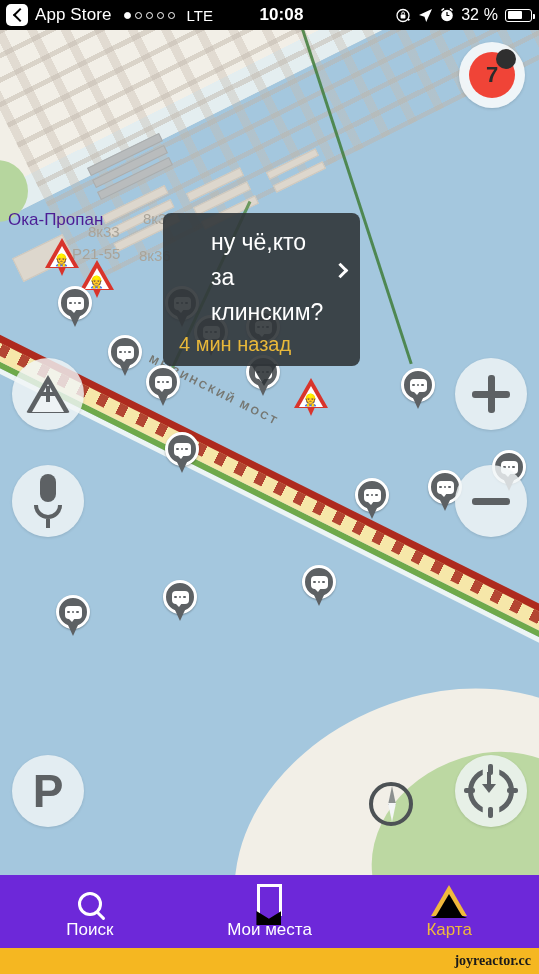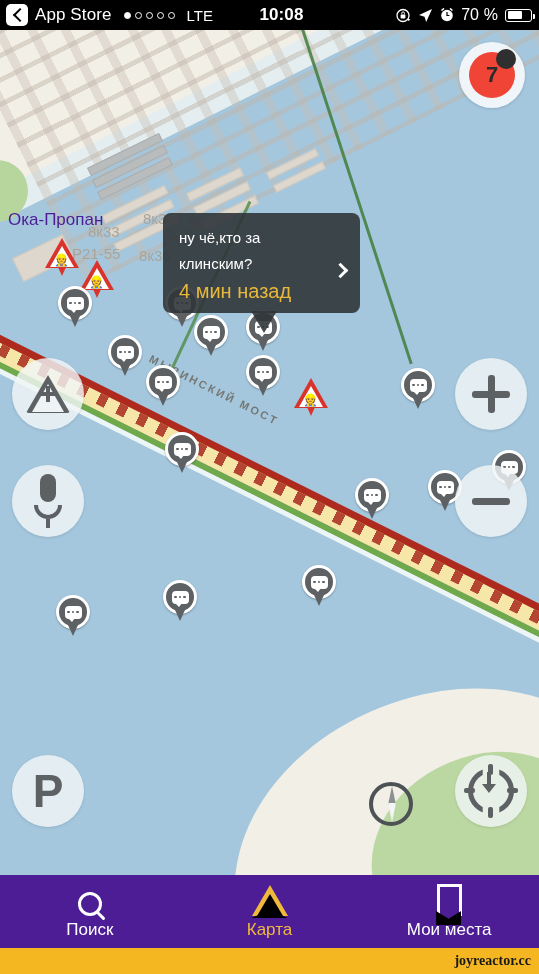--- a/index.html
+++ b/index.html
@@ -176,21 +176,21 @@
   .callout{
     position:absolute; left:163px; top:183px; width:197px;
     background:rgba(48,53,56,.9); border-radius:8px;
     padding:12px 14px 10px 16px; color:#fff;
   }
   .callout::after{
     content:""; position:absolute; left:88px; bottom:-20px;
     border-left:13px solid transparent; border-right:13px solid transparent;
     border-top:22px solid rgba(48,53,56,.9);
   }
-  .callout-text{ font-size:15px; line-height:26px; padding-right:26px; }
+  .callout-text{ font-size:23px; line-height:35px; padding-right:26px;margin-left:32px; }
   .callout-time{ font-size:20px; color:#e8b83a; margin-top:3px; }
   .callout-chevron{
     position:absolute; right:14px; top:52px;
     width:11px;height:11px; border-top:3.2px solid #fff; border-right:3.2px solid #fff;
     transform:rotate(45deg);
   }
 
   
   .fab{
     position:absolute; border-radius:50%;
@@ -259,21 +259,21 @@
   }
   .locate-arrow::after{
     content:""; position:absolute; left:-5px; top:12px; width:0;height:0;
     border-left:7px solid transparent;border-right:7px solid transparent;
     border-top:9px solid #5d6164;
   }
 
   
   .tabbar{
     position:absolute; left:0; bottom:26px; width:539px; height:73px;
-    background:#4c1d95; display:flex; align-items:center;
+    background:#6d28d9; display:flex; align-items:center;
   }
   .tab{
     flex:1; display:flex; flex-direction:column; align-items:center; justify-content:center;
     gap:4px; color:#fff; height:100%;
   }
   .tab-label{ font-size:17px; }
   .tab.active .tab-label{ color:#f0b93c; }
   .tab-icon{ height:33px; display:flex; align-items:flex-end; justify-content:center; }
   .ic-search{ width:24px;height:24px;border:3.4px solid #fff;border-radius:50%; position:relative; }
   .ic-search::after{
@@ -333,21 +333,21 @@
       <path d="M12 10.5 l2.5 1.2 -2.5 1.2 z" fill="#fff"></path>
     </svg>
     <svg width="15" height="15" viewBox="0 0 15 15">
       <path d="M14 1 L1 7 L6.5 8.7 L8.2 14 Z" fill="#fff"></path>
     </svg>
     <svg width="14" height="14" viewBox="0 0 14 14">
       <circle cx="7" cy="7.5" r="5.8" fill="#fff"></circle>
       <path d="M7 4 v3.5 h2.4" stroke="#000" stroke-width="1.2" fill="none"></path>
       <path d="M1.5 2.5 l2.5 -2 M12.5 2.5 l-2.5 -2" stroke="#fff" stroke-width="1.6"></path>
     </svg>
-    <span class="sb-pct">70 %</span>
+    <span class="sb-pct">32 %</span>
     <div class="sb-batt">
       <div class="sb-batt-fill"></div>
     </div>
   </div>
 </div>
 
 <div class="map">
 
   <div class="land"></div>
   <div class="land-edge"></div>
@@ -602,29 +602,29 @@
   </div>
 </div>
 
 <div class="tabbar">
   <div class="tab">
     <div class="tab-icon">
         <div class="ic-search"></div>
       </div>
     <span class="tab-label">Поиск</span>
   </div>
+  <div class="tab">
+    <div class="tab-icon">
+        <div class="ic-book"></div>
+      </div>
+    <span class="tab-label">Мои места</span>
+  </div>
   <div class="tab active">
     <div class="tab-icon">
         <div class="ic-map"></div>
       </div>
     <span class="tab-label">Карта</span>
   </div>
-  <div class="tab">
-    <div class="tab-icon">
-        <div class="ic-book"></div>
-      </div>
-    <span class="tab-label">Мои места</span>
-  </div>
 </div>
 
 <div class="watermark">
   <span>joyreactor.cc</span>
 </div>
 
 </body></html>

